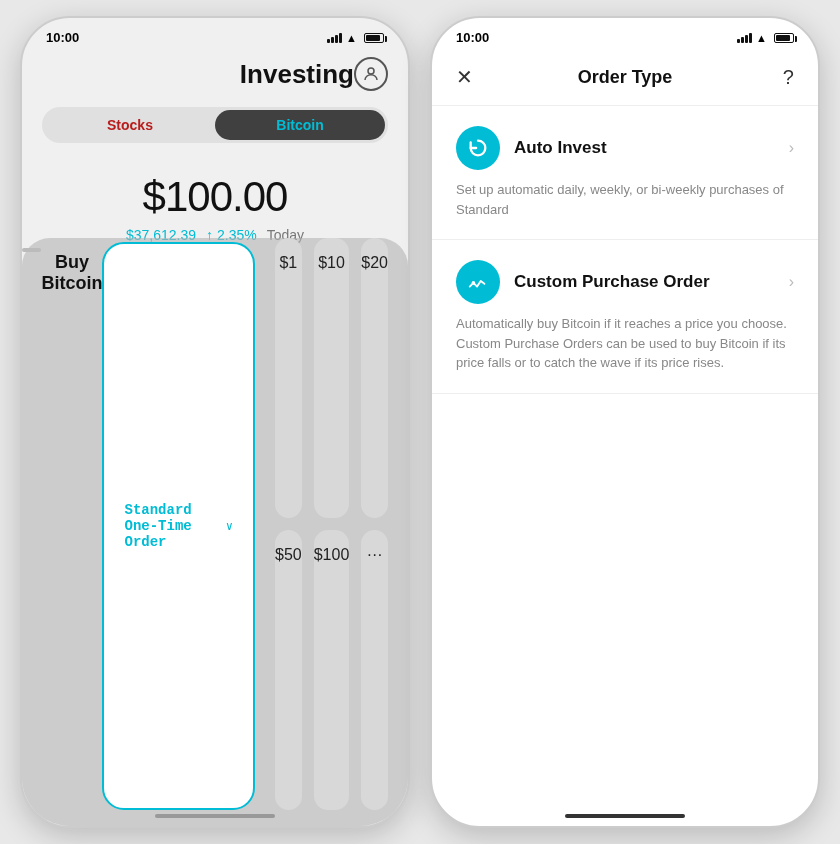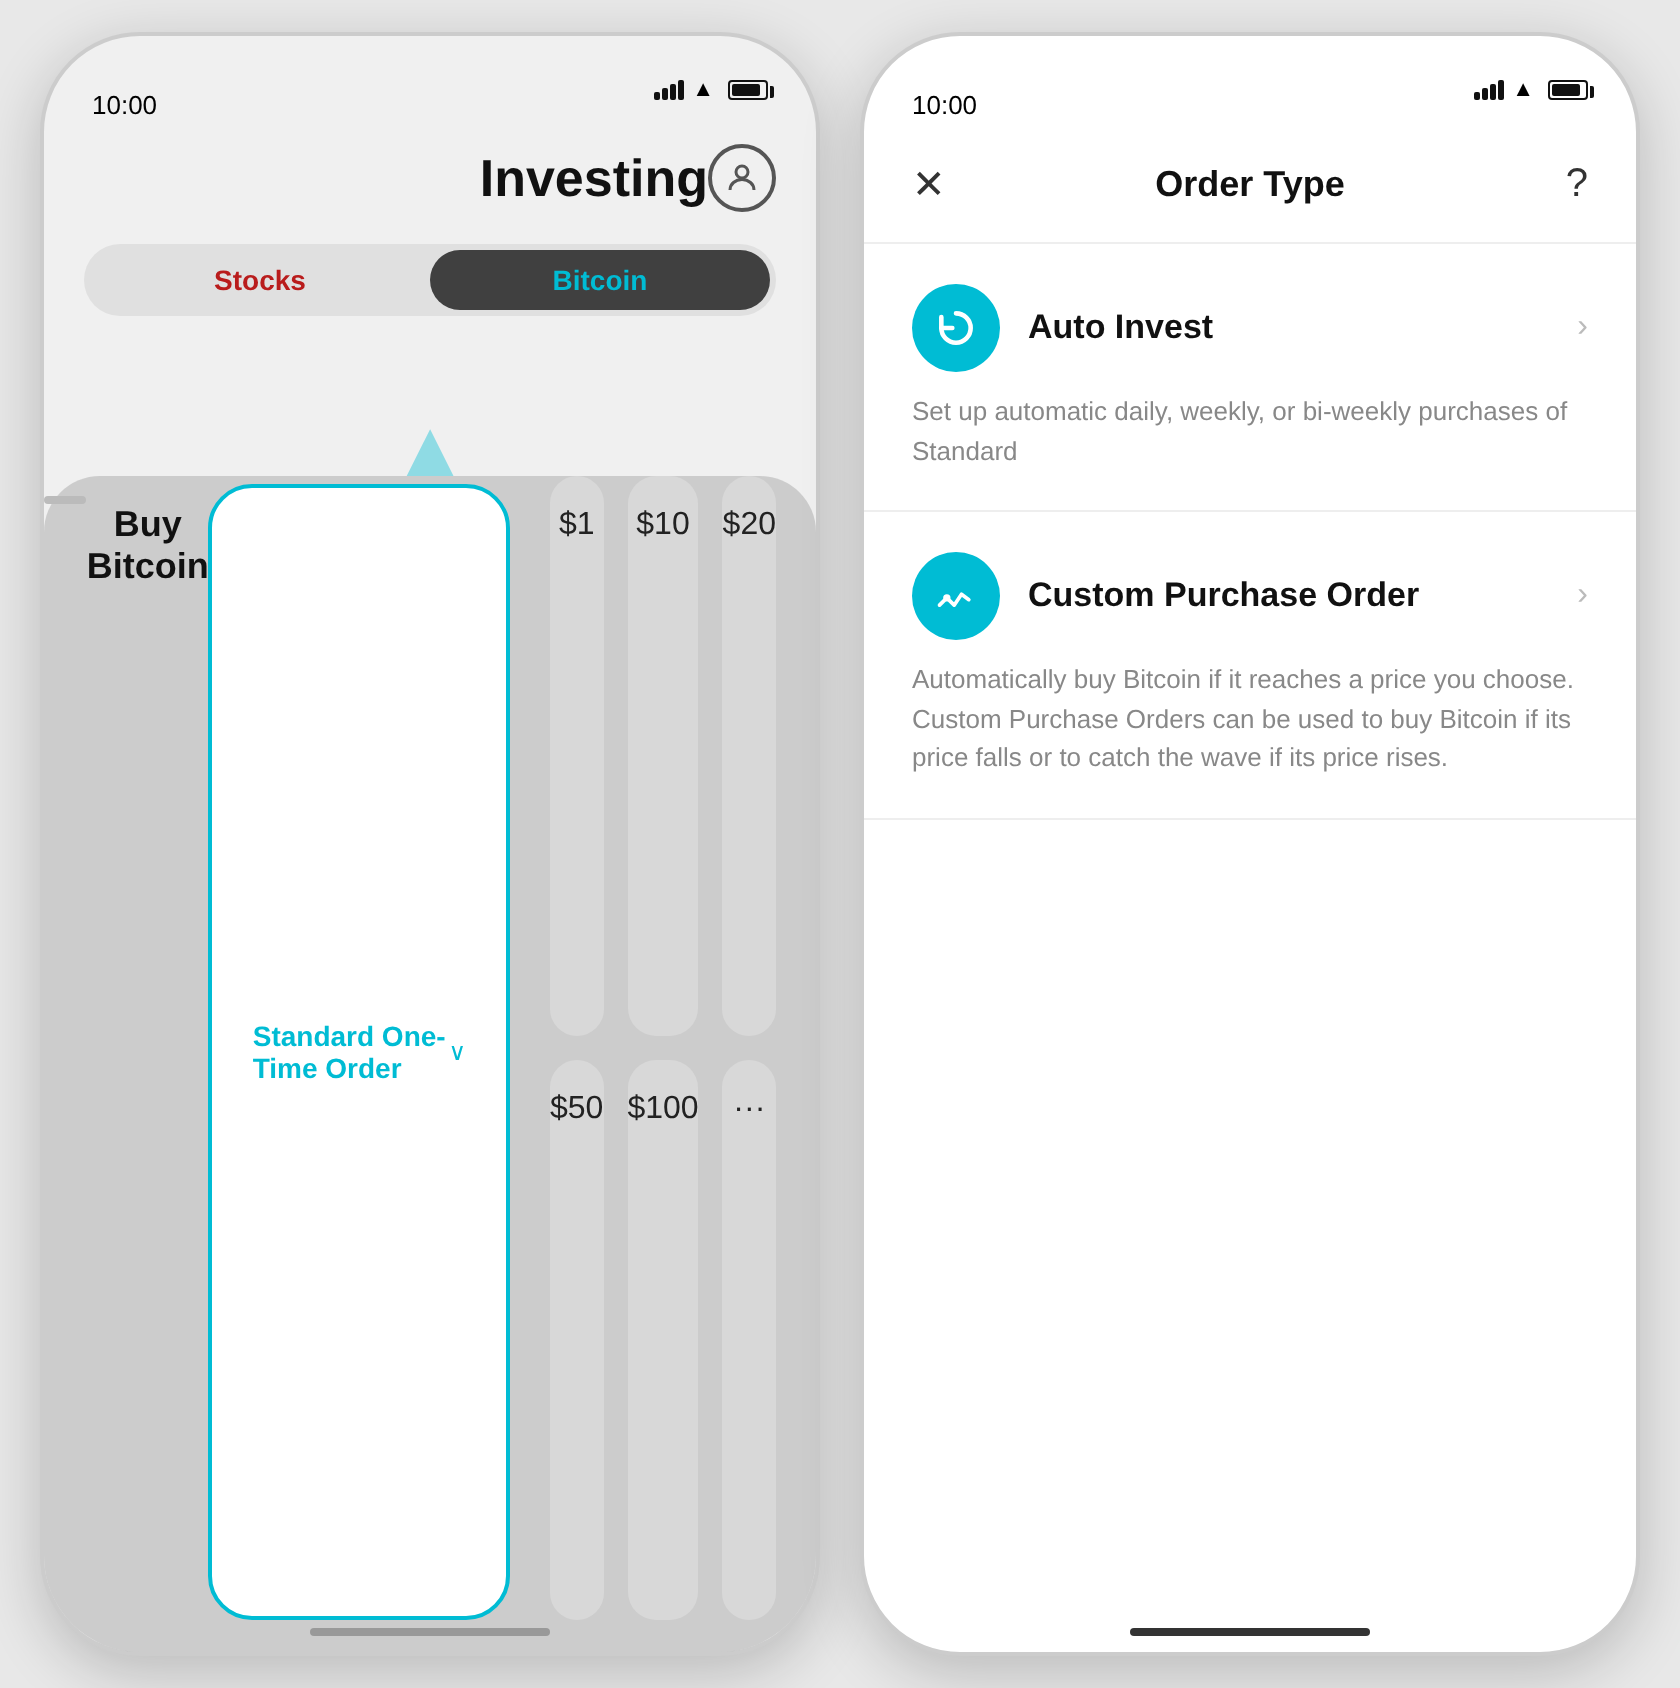--- a/index.html
+++ b/index.html
@@ -44,21 +44,21 @@
     .status-bar {
       display: flex;
       justify-content: space-between;
       align-items: center;
       padding: 12px 24px 4px;
       font-size: 13px;
       font-weight: 600;
       position: relative;
       z-index: 5;
     }
-    .status-bar .time { font-weight: 400; margin-top: 15px; }
+    .status-bar .time { font-weight: 700; }
     .status-icons {
       display: flex;
       align-items: center;
       gap: 4px;
       font-size: 11px;
     }
 
     
     .phone-left {
       background: #f0f0f0;
@@ -178,20 +178,21 @@
     .order-type-selector {
       display: flex;
       align-items: center;
       justify-content: center;
       margin: 4px auto 16px;
       padding: 8px 20px;
       background: #fff;
       border-radius: 22px;
       border: 2px solid #00bcd4;
       gap: 0;
+      font-family: Liberation Mono, monospace;
     }
     .order-type-text {
       color: #00bcd4;
       font-weight: 600;
       font-size: 14px;
     }
     .order-type-arrow {
       color: #00bcd4;
       font-size: 12px;
     }
@@ -381,20 +382,28 @@
           <path d="M4 20c0-4 3.6-7 8-7s8 3 8 7"></path>
         </svg>
       </div>
     </div>
 
     <div class="tab-bar">
       <div class="tab-item">Stocks</div>
       <div class="tab-item active">Bitcoin</div>
     </div>
 
+    <div class="price-display">
+      <div class="main-price">$100.00</div>
+      <div class="price-meta">
+        <span class="btc-price">$37,612.39</span>
+        <span class="change-up">↑ 2.35%</span>
+        <span class="period">Today</span>
+      </div>
+    </div>
 
     <div class="chart-area">
       <span class="chart-logo">▲</span>
     </div>
   </div>
 
   <div class="modal-overlay">
     <div class="modal-handle"></div>
     <div class="modal-title">Buy Bitcoin</div>
 

